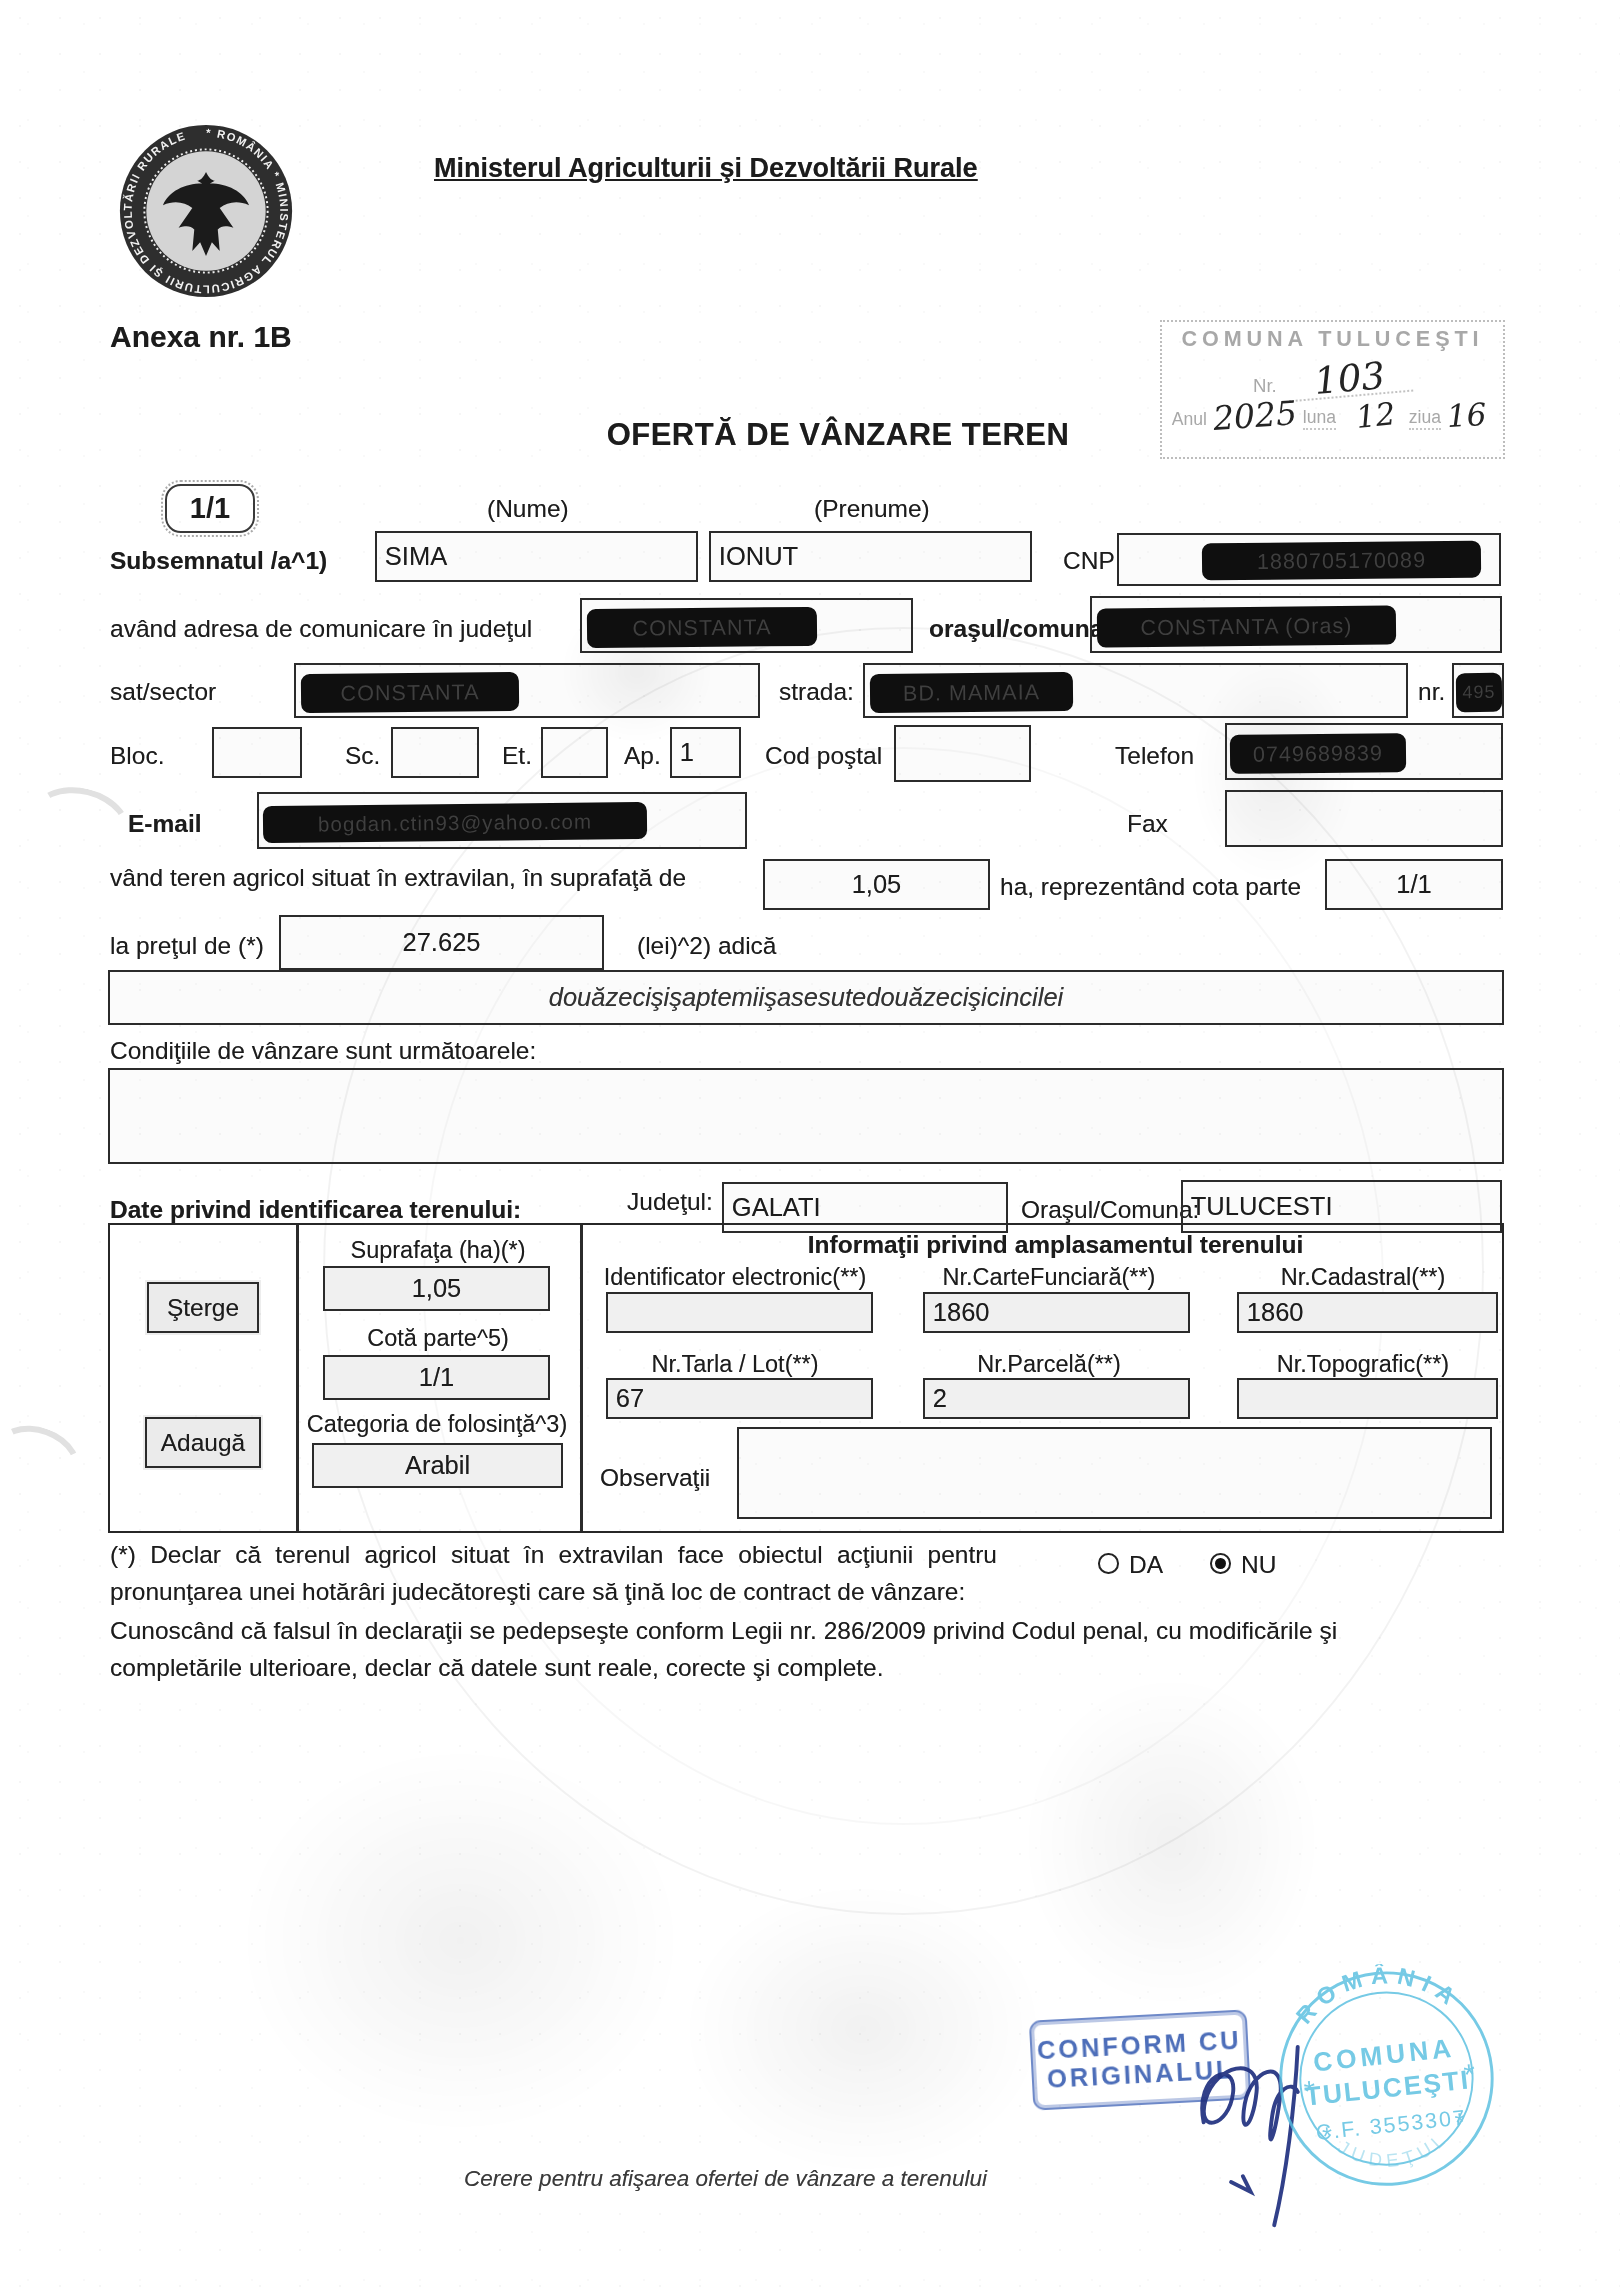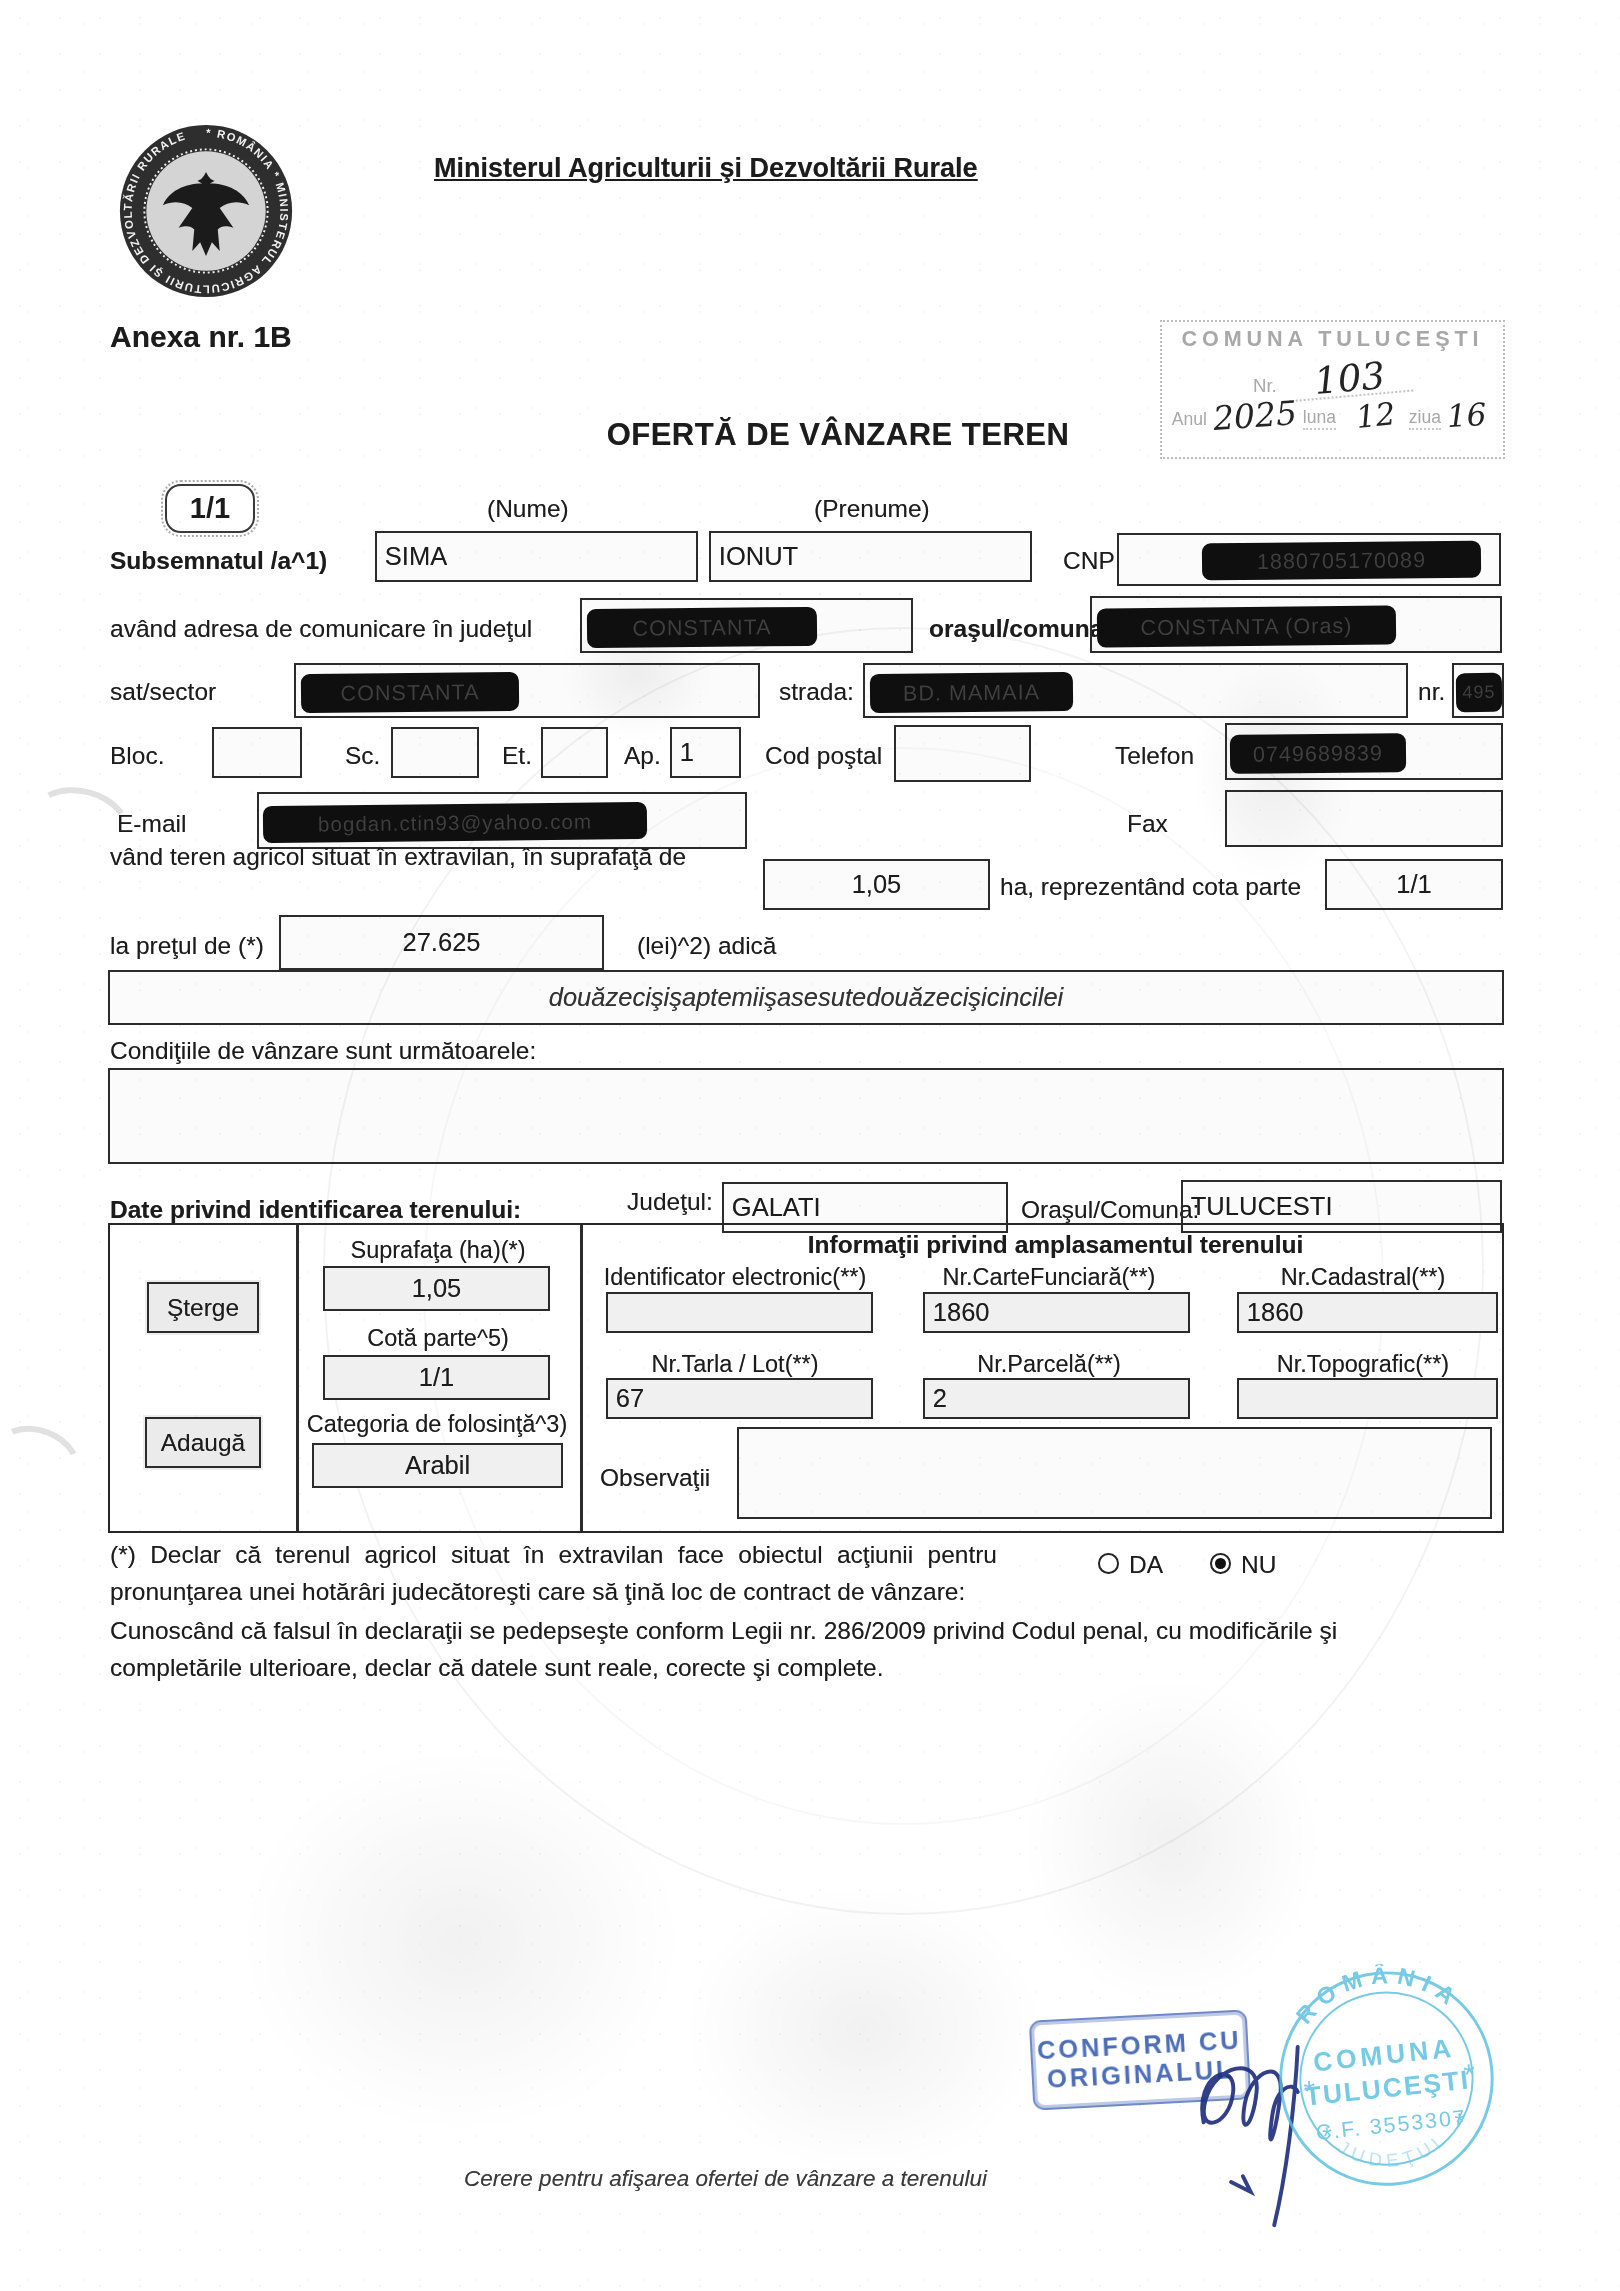--- a/index.html
+++ b/index.html
@@ -129,28 +129,28 @@
   <div class="box" style="left:670px;top:727px;width:71px;height:51px;">
     <span>1</span>
   </div>
   <div class="lbl" style="left:765px;top:742px;">Cod poştal</div>
   <div class="box" style="left:894px;top:725px;width:137px;height:57px;"></div>
   <div class="lbl" style="left:1115px;top:742px;">Telefon</div>
   <div class="box" style="left:1225px;top:723px;width:278px;height:57px;">
     <div class="redact" style="left:2.9px;top:8.8px;width:176px;height:39px;">0749689839</div>
   </div>
 
-  <div class="lbl" style="left:117px;top:810px;">E-mail</div>
+  <div class="lbl" style="left:128px;top:810px;font-weight:bold;">E-mail</div>
   <div class="box" style="left:257px;top:792px;width:490px;height:57px;">
     <div class="redact" style="left:3.9px;top:9.8px;width:384px;height:37px;font-size:20.6px;">bogdan.ctin93@yahoo.com</div>
   </div>
   <div class="lbl" style="left:1127px;top:810px;">Fax</div>
   <div class="box" style="left:1225px;top:790px;width:278px;height:57px;"></div>
 
-  <div class="lbl" style="left:110px;top:843px;">vând teren agricol situat în extravilan, în suprafaţă de</div>
+  <div class="lbl" style="left:110px;top:864px;">vând teren agricol situat în extravilan, în suprafaţă de</div>
   <div class="box center" style="left:763px;top:859px;width:227px;height:51px;">
     <span>1,05</span>
   </div>
   <div class="lbl" style="left:1000px;top:873px;">ha, reprezentând cota parte</div>
   <div class="box center" style="left:1325px;top:859px;width:178px;height:51px;">
     <span>1/1</span>
   </div>
 
   <div class="lbl" style="left:110px;top:932px;">la preţul de (*)</div>
   <div class="box center" style="left:279px;top:915px;width:325px;height:55px;">

